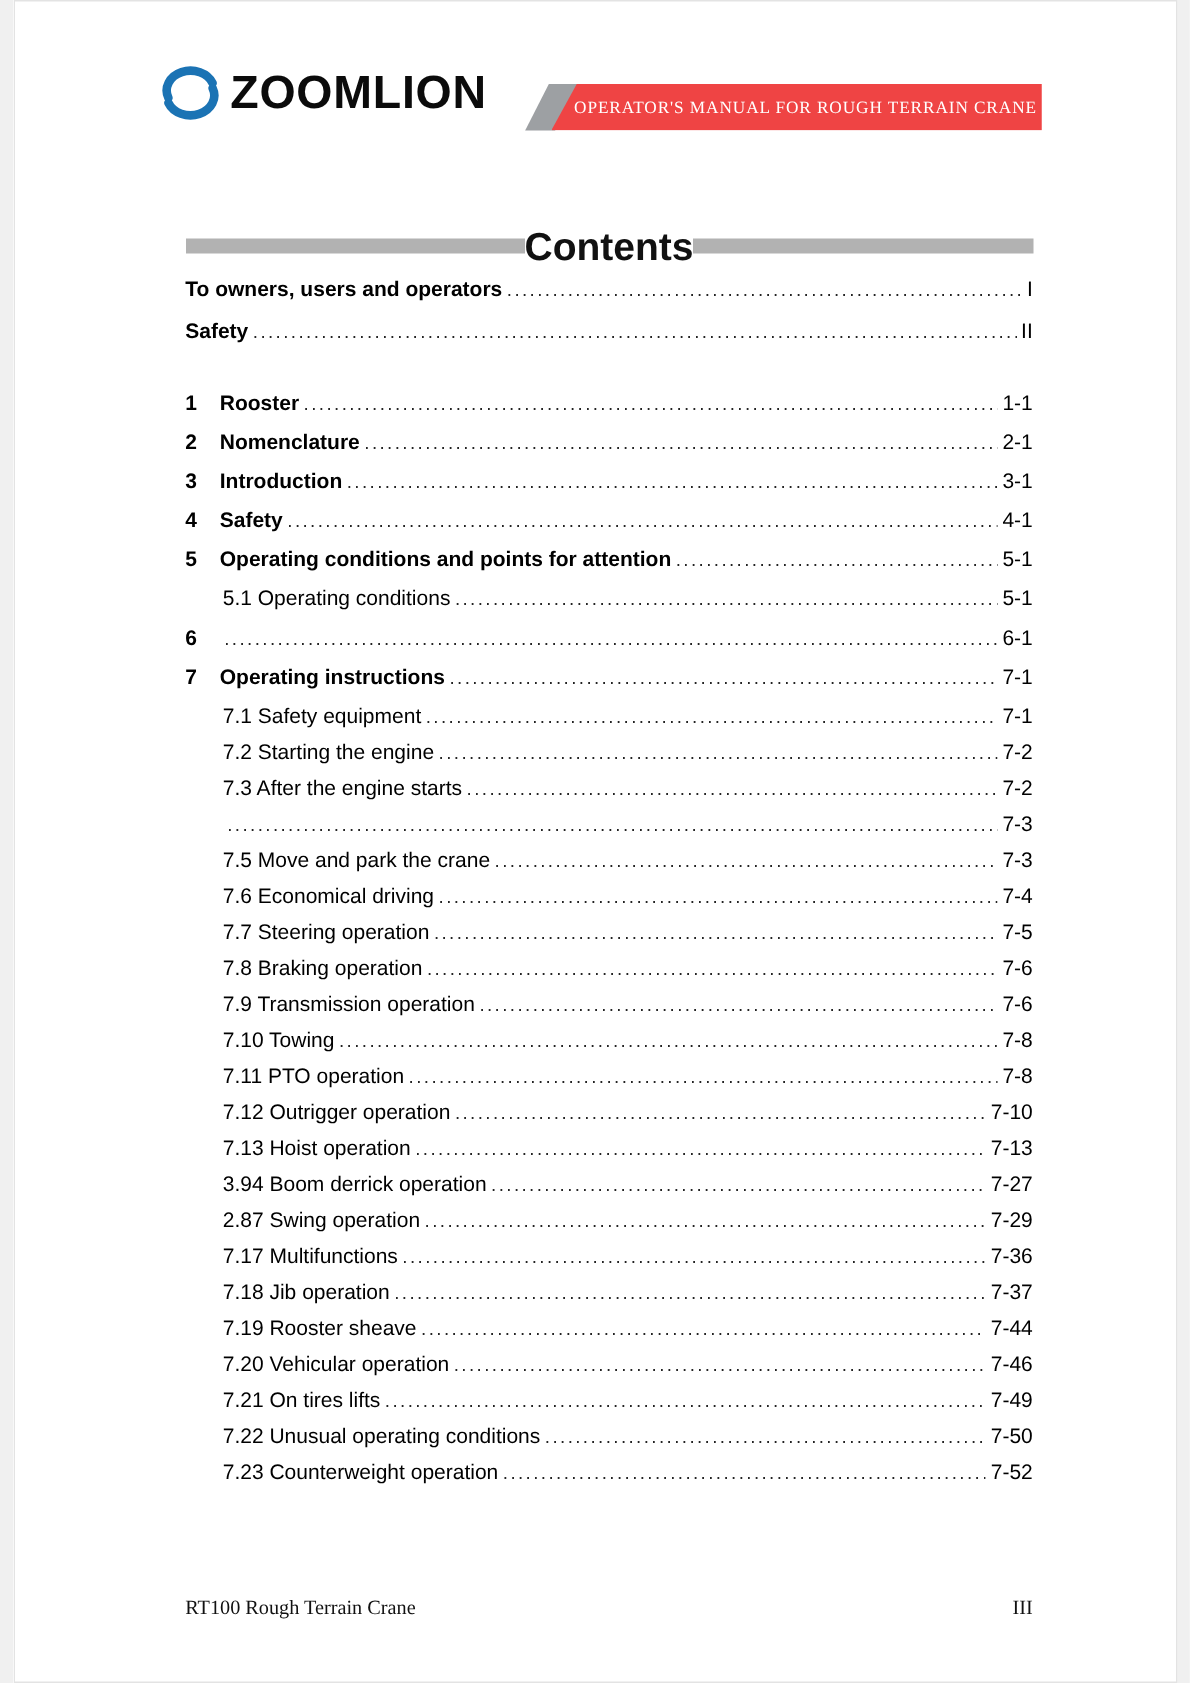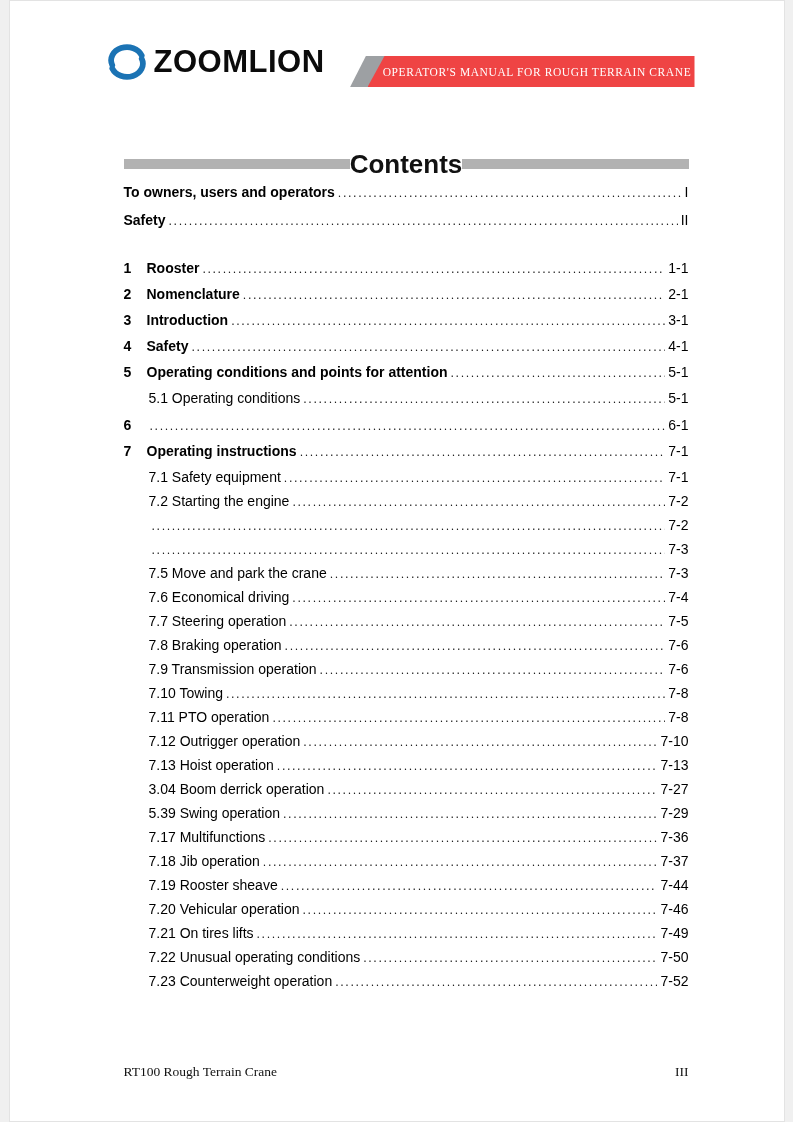--- a/index.html
+++ b/index.html
@@ -166,20 +166,21 @@
             <span class="toc-label">7.1 Safety equipment</span>
             <span class="dots"></span>
             <span class="toc-page">7-1</span>
           </div>
           <div class="toc-row sub">
             <span class="toc-label">7.2 Starting the engine</span>
             <span class="dots"></span>
             <span class="toc-page">7-2</span>
           </div>
           <div class="toc-row sub">
+            <span class="toc-label">7.3 After the engine starts</span>
             <span class="dots"></span>
             <span class="toc-page">7-2</span>
           </div>
           <div class="toc-row sub">
             <span class="dots"></span>
             <span class="toc-page">7-3</span>
           </div>
           <div class="toc-row sub">
             <span class="toc-label">7.5 Move and park the crane</span>
             <span class="dots"></span>
@@ -219,26 +220,26 @@
             <span class="toc-label">7.12 Outrigger operation</span>
             <span class="dots"></span>
             <span class="toc-page">7-10</span>
           </div>
           <div class="toc-row sub">
             <span class="toc-label">7.13 Hoist operation</span>
             <span class="dots"></span>
             <span class="toc-page">7-13</span>
           </div>
           <div class="toc-row sub">
-            <span class="toc-label">3.04 Boom derrick operation</span>
+            <span class="toc-label">3.94 Boom derrick operation</span>
             <span class="dots"></span>
             <span class="toc-page">7-27</span>
           </div>
           <div class="toc-row sub">
-            <span class="toc-label">5.39 Swing operation</span>
+            <span class="toc-label">2.87 Swing operation</span>
             <span class="dots"></span>
             <span class="toc-page">7-29</span>
           </div>
           <div class="toc-row sub">
             <span class="toc-label">7.17 Multifunctions</span>
             <span class="dots"></span>
             <span class="toc-page">7-36</span>
           </div>
           <div class="toc-row sub">
             <span class="toc-label">7.18 Jib operation</span>

